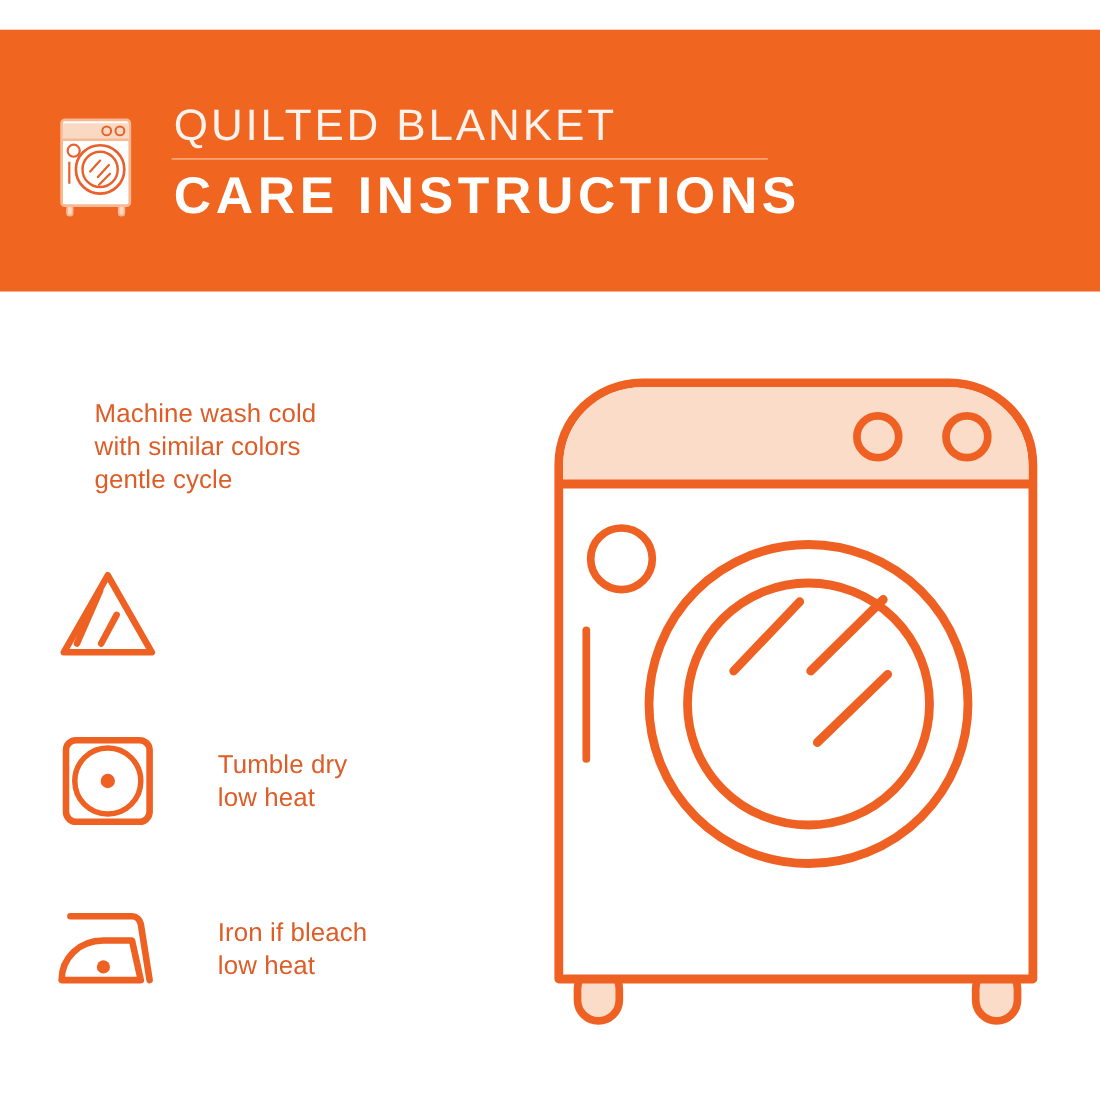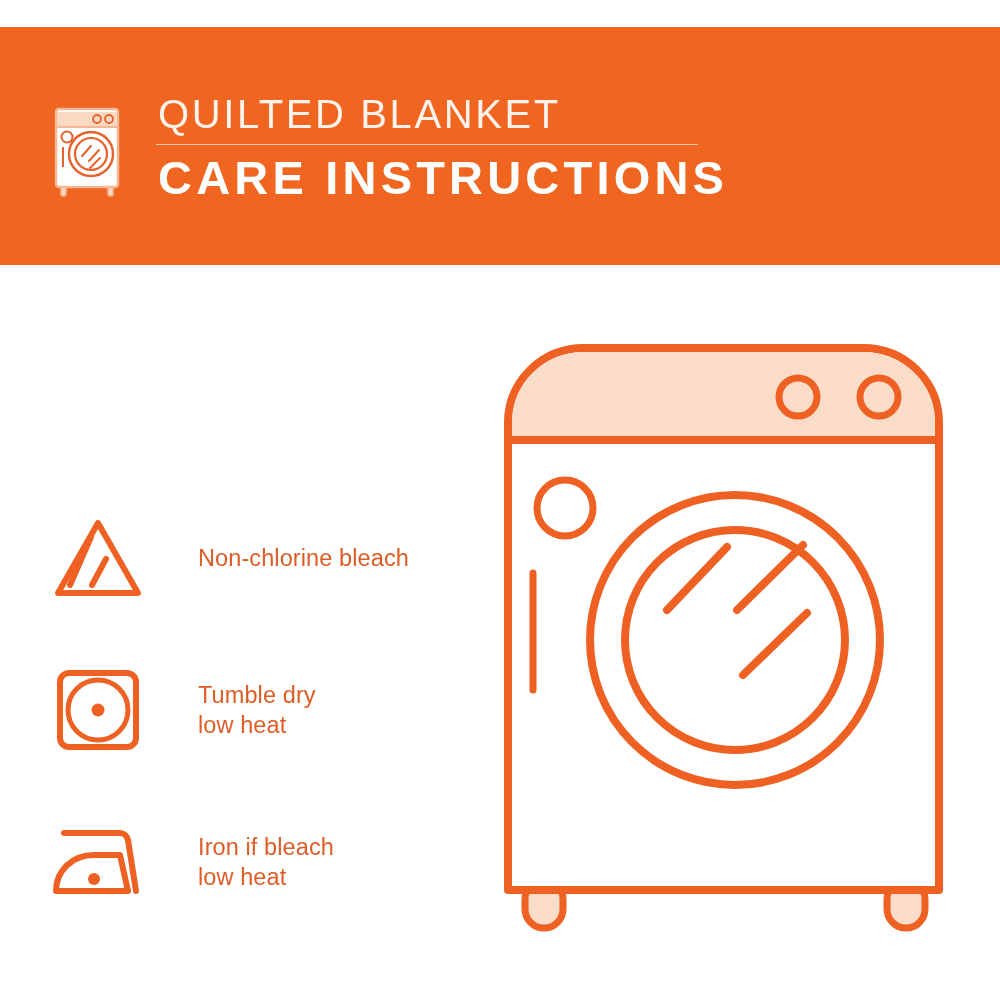--- a/index.html
+++ b/index.html
@@ -142,32 +142,36 @@
       <div class="title-line-1">QUILTED BLANKET</div>
       <div class="title-rule"></div>
       <div class="title-line-2">CARE INSTRUCTIONS</div>
     </div>
   </div>
 </div>
 
 <div class="care-list">
 
   <div class="care-row">
+    <div class="care-text">
+      <span class="ln">Machine wash cold</span>
+      <span class="ln">with similar colors</span>
+      <span class="ln">gentle cycle</span>
+    </div>
   </div>
 
   <div class="care-row">
     <div class="care-symbol">
       <svg width="96" height="86" viewBox="0 0 96 86">
         <path d="M48 8 L88 78 L8 78 Z" fill="none" stroke="#EE6123" stroke-width="6" stroke-linejoin="round"></path>
         <line x1="41" y1="22" x2="20" y2="70" stroke="#EE6123" stroke-width="6" stroke-linecap="round"></line>
         <line x1="56" y1="44" x2="42" y2="70" stroke="#EE6123" stroke-width="6" stroke-linecap="round"></line>
       </svg>
     </div>
     <div class="care-text">
-      <span class="ln">Non-chlorine bleach</span>
     </div>
   </div>
 
   <div class="care-row">
     <div class="care-symbol">
       <svg width="96" height="86" viewBox="0 0 96 86">
         <rect x="10" y="6" width="76" height="74" rx="9" fill="none" stroke="#EE6123" stroke-width="6"></rect>
         <circle cx="48" cy="43" r="30" fill="none" stroke="#EE6123" stroke-width="5"></circle>
         <circle cx="48" cy="43" r="6.5" fill="#EE6123"></circle>
       </svg>

